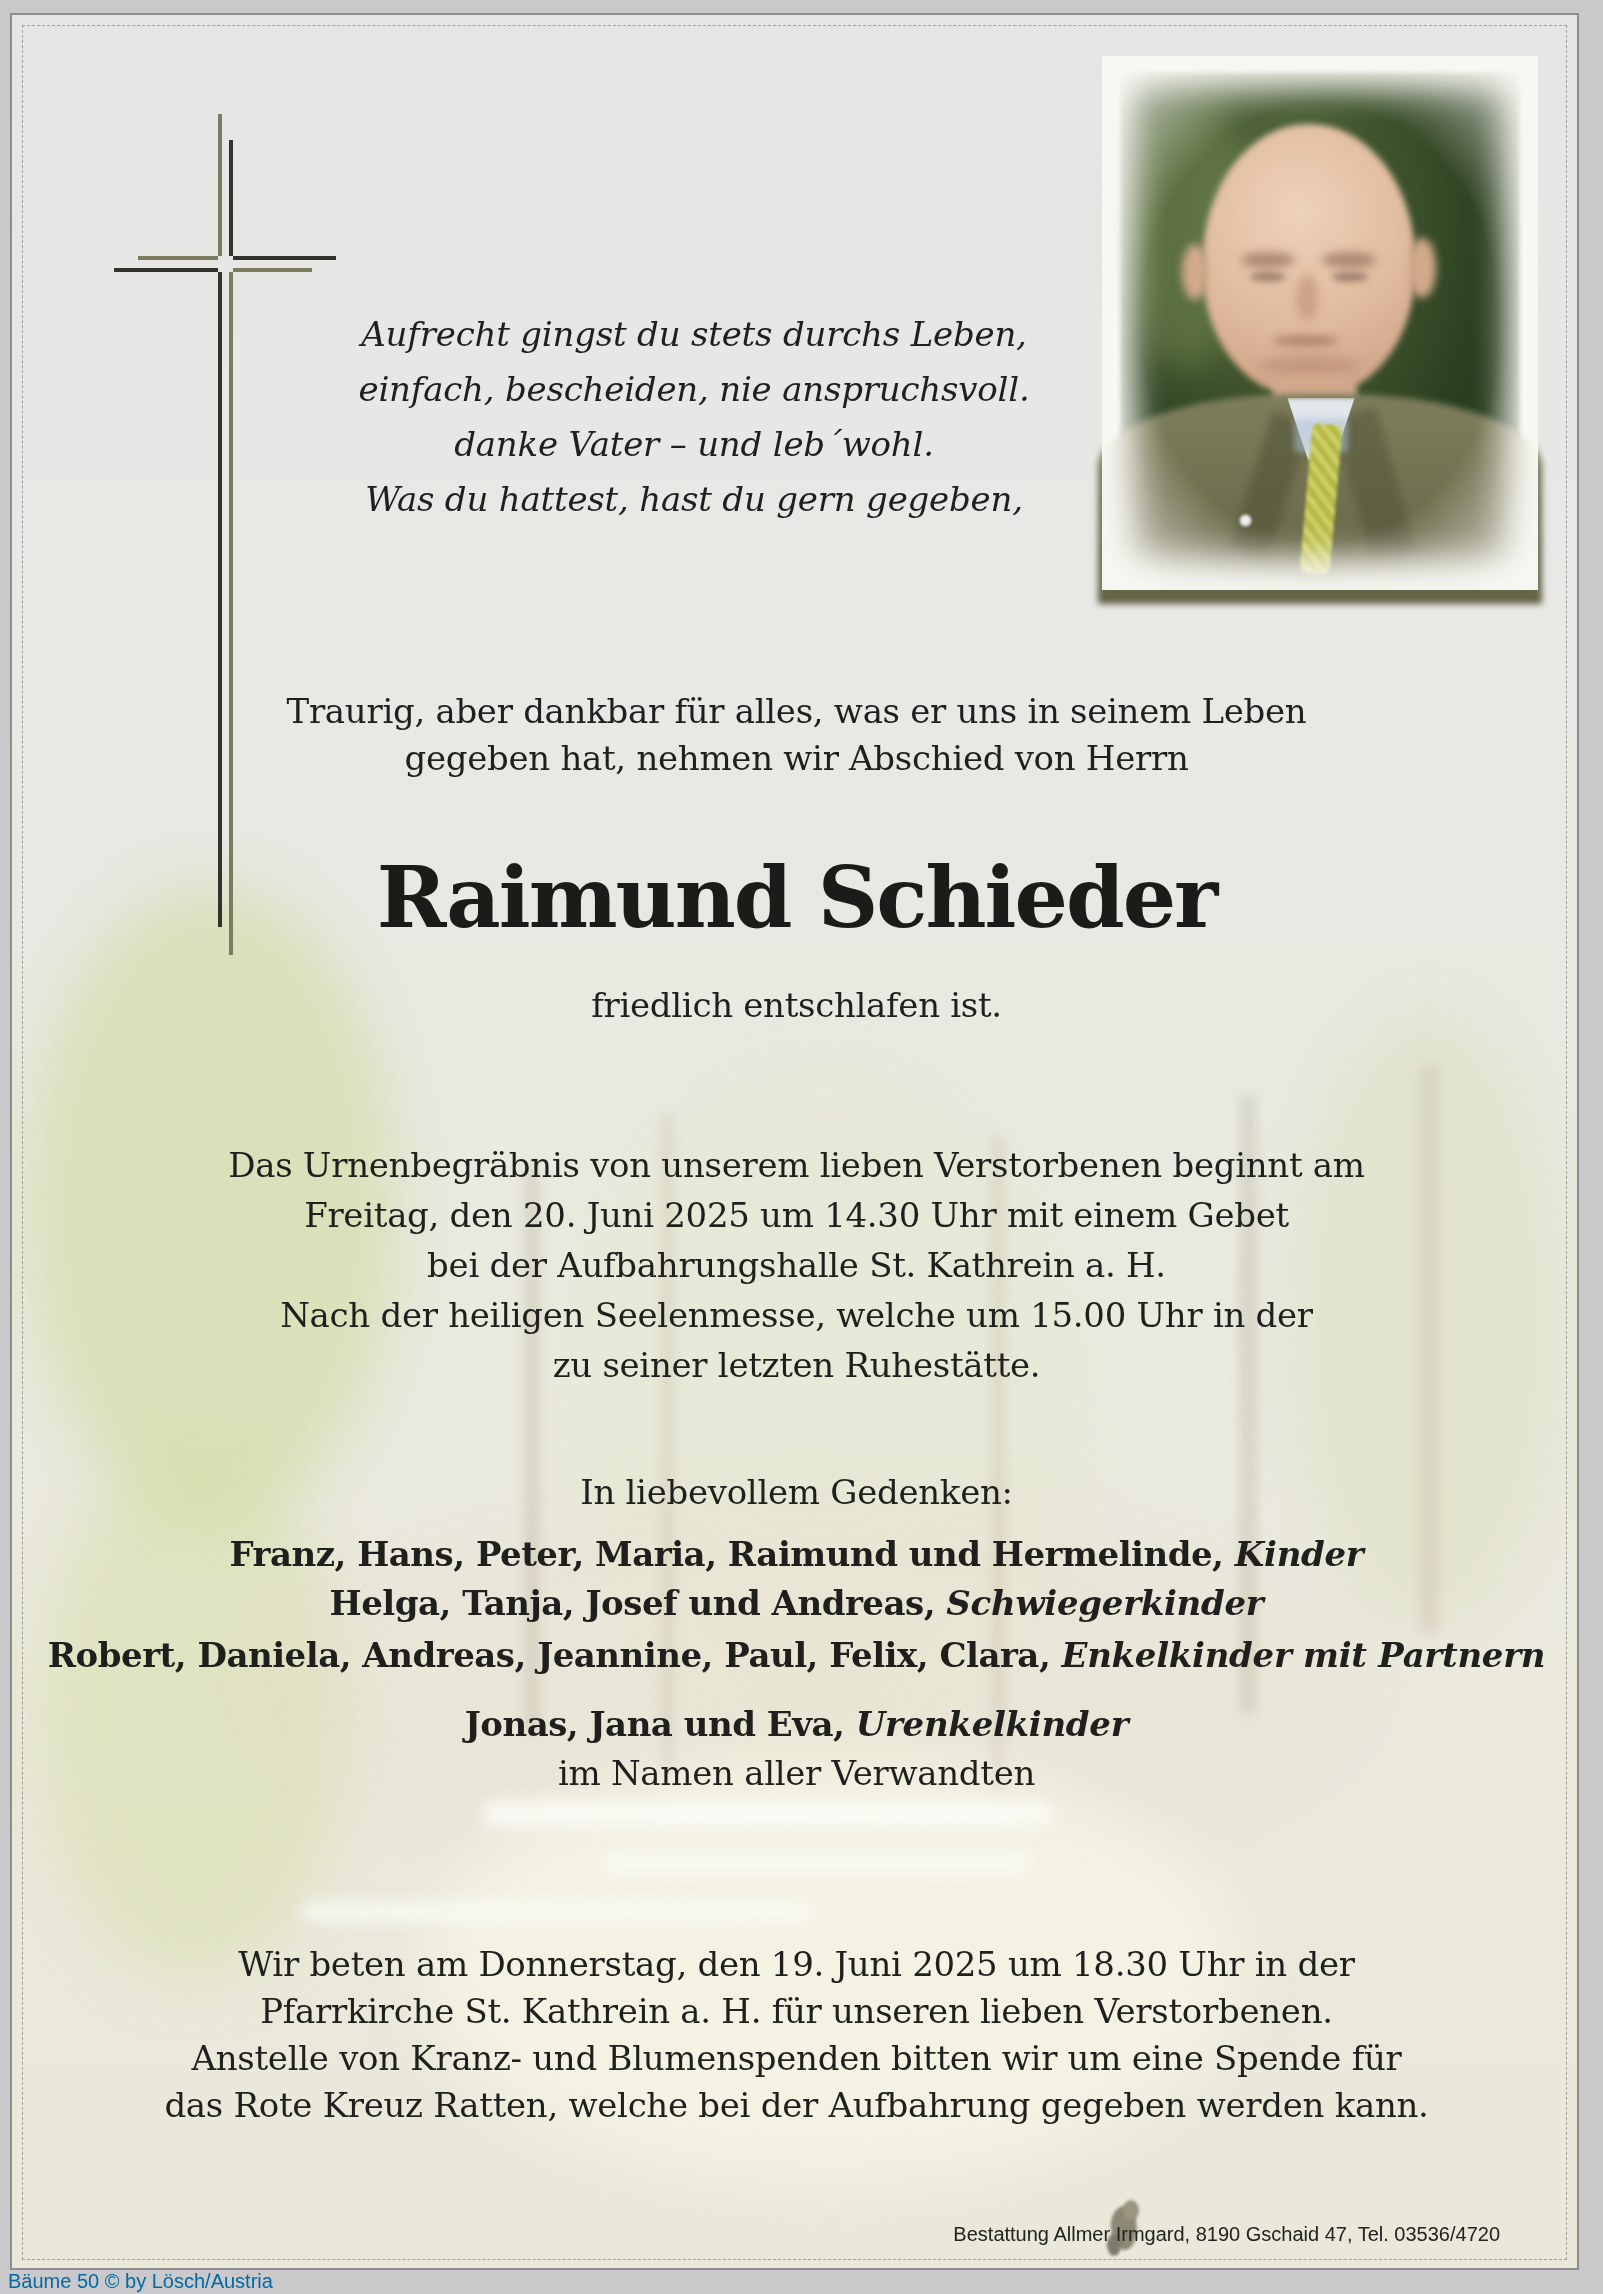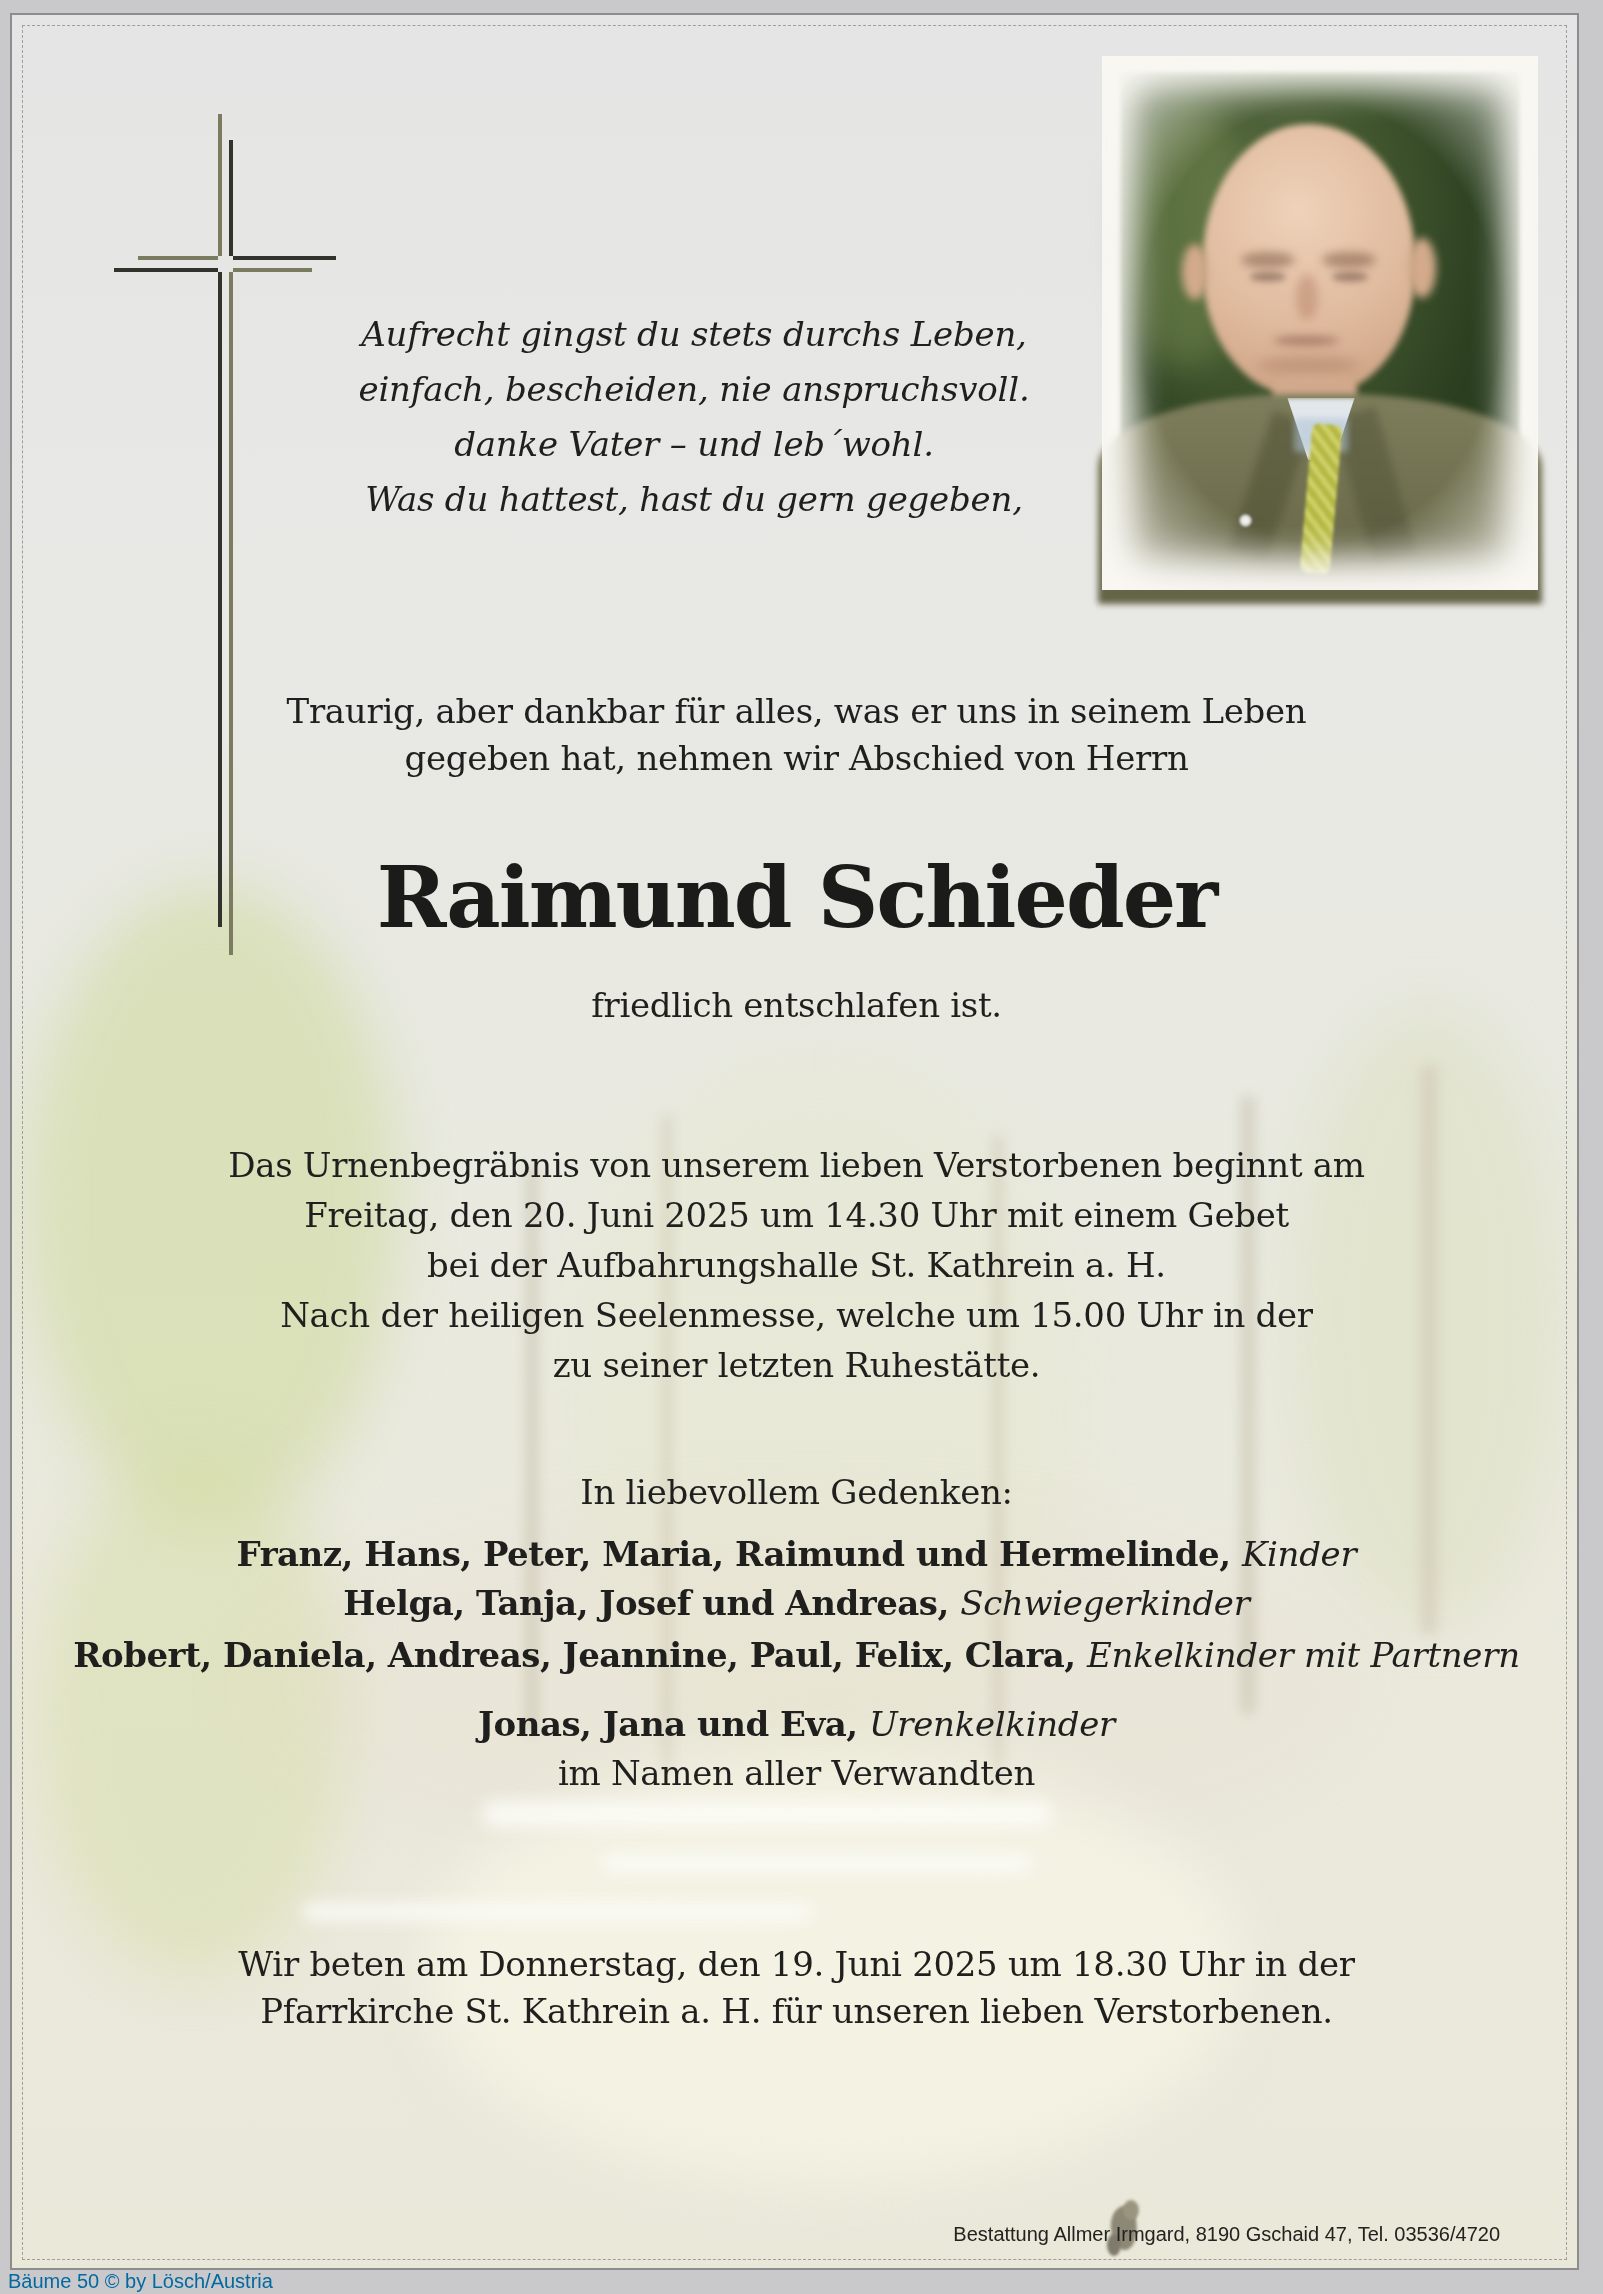--- a/index.html
+++ b/index.html
@@ -80,21 +80,21 @@
   .center{left:30px;width:1509px;text-align:center;}
   .poem{left:332px;width:700px;text-align:center;top:292px;
     font-style:italic;font-size:34px;line-height:55px;letter-spacing:-0.2px;}
   .intro{top:673px;font-size:34px;line-height:47px;}
   .bigname{top:838px;font-size:84px;line-height:90px;font-weight:bold;letter-spacing:-2px;color:#1b1b19;}
   .deathinfo{top:966px;font-size:34px;line-height:49px;}
   .funeralinfo{top:1125px;font-size:34px;line-height:50px;}
   .memhead{top:1453px;font-size:34px;line-height:48px;}
   .fam{font-size:34px;line-height:48px;}
   .fam b{font-weight:bold;letter-spacing:-0.5px;}
-  .fam i{font-style:italic;font-weight:normal;}
+  .fam i{font-style:italic;font-weight:bold;}
   .famclose{font-size:34px;line-height:48px;}
   .prayer{top:1926px;font-size:34px;line-height:47px;}
   .donation{top:2020px;font-size:34px;line-height:47px;}
   .bestattung{position:absolute;right:77px;top:2208px;font-family:"Liberation Sans",sans-serif;
     font-size:20px;color:#222220;letter-spacing:0;z-index:4;}
   .bestlogo{position:absolute;left:1095px;top:2185px;width:38px;height:58px;z-index:4;}
   .bestlogo .m1{position:absolute;left:4px;top:6px;width:26px;height:44px;background:#8d8876;
     border-radius:60% 35% 55% 45%/50% 30% 60% 45%;filter:blur(1.5px);transform:rotate(-8deg);}
   .bestlogo .m2{position:absolute;left:16px;top:0;width:16px;height:20px;background:#9a957f;
     border-radius:50%;filter:blur(1.5px);}
@@ -201,20 +201,24 @@
   <div class="txt center fam" style="top:1685px;">
     <b>Jonas,  Jana und Eva, </b><i>Urenkelkinder</i>
   </div>
   <div class="txt center famclose" style="top:1734px;">im Namen aller Verwandten</div>
 
   <div class="txt center prayer">
     <div>Wir beten am Donnerstag, den 19. Juni 2025 um 18.30 Uhr in der</div>
     <div>Pfarrkirche St. Kathrein a. H. für unseren lieben Verstorbenen.</div>
   </div>
 
+  <div class="txt center donation">
+    <div>Anstelle von Kranz- und Blumenspenden bitten wir um eine Spende für</div>
+    <div>das Rote Kreuz Ratten, welche bei der Aufbahrung gegeben werden kann.</div>
+  </div>
 
   <div class="bestlogo">
     <div class="m1"></div>
       <div class="m2"></div>
       <div class="m3"></div>
   </div>
   <div class="bestattung">Bestattung Allmer Irmgard, 8190 Gschaid 47, Tel. 03536/4720</div>
 
   <div class="dashed"></div>
 </div>

